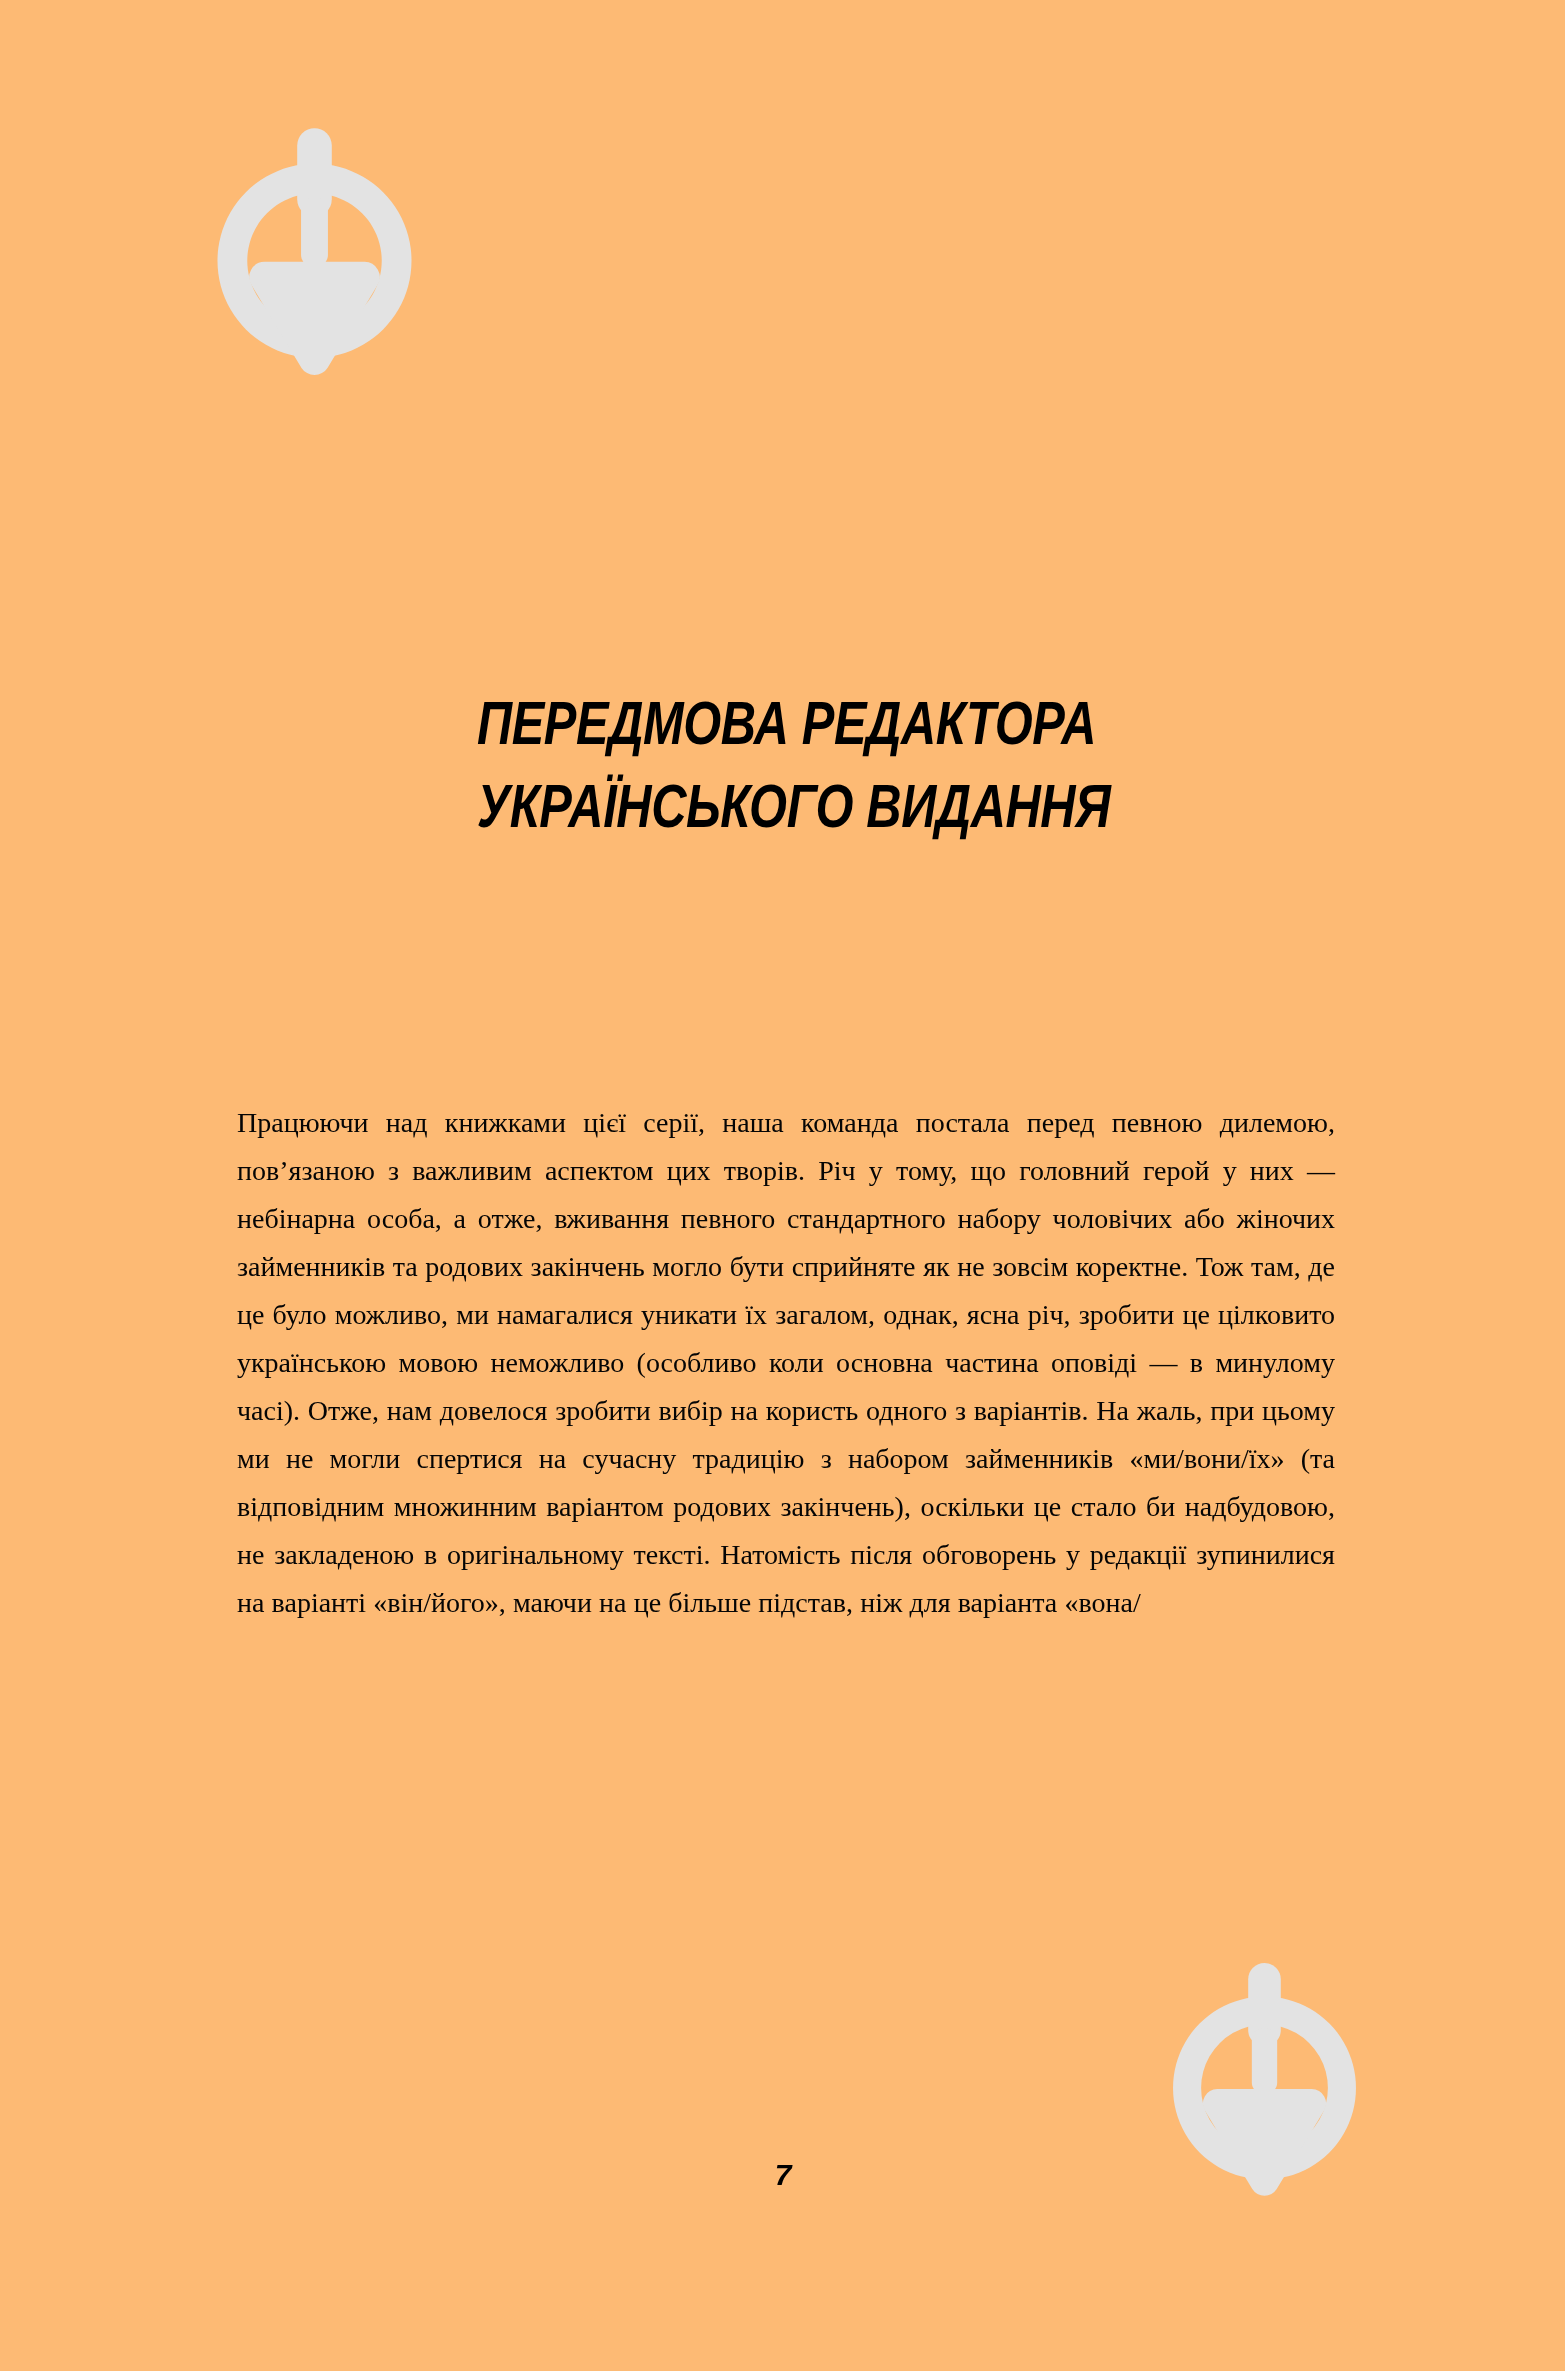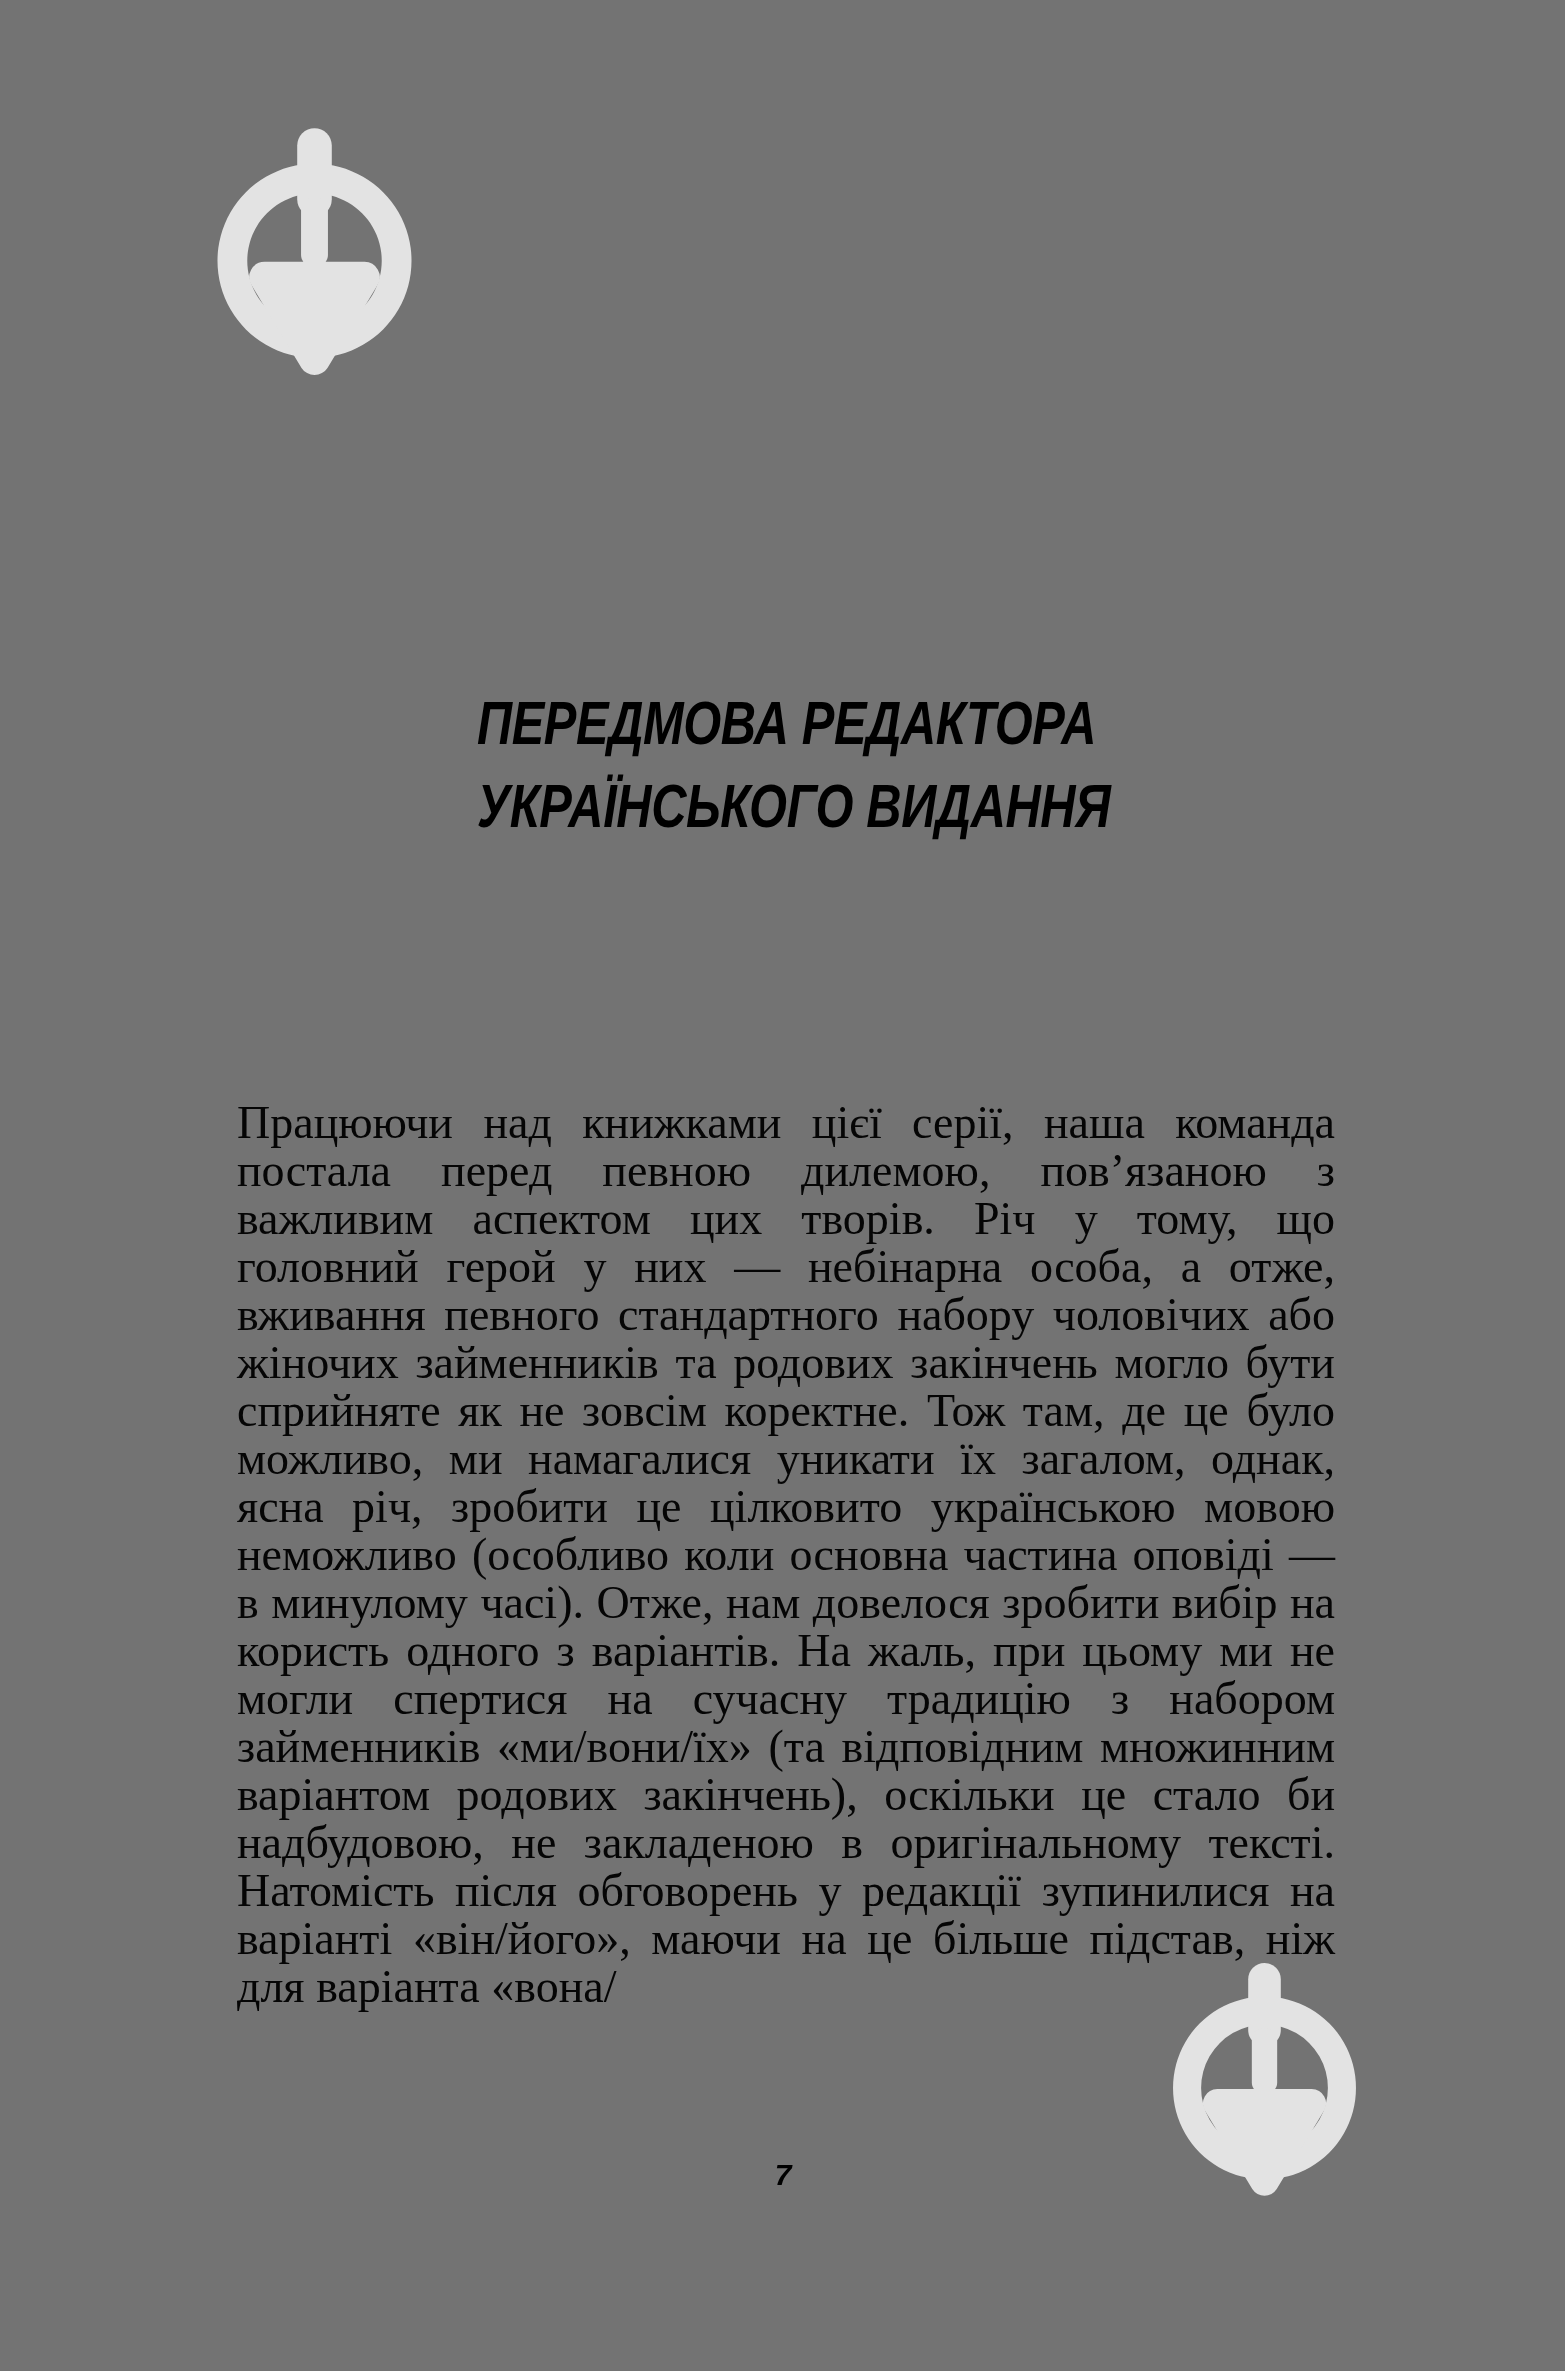--- a/index.html
+++ b/index.html
@@ -4,21 +4,21 @@
 <style>
   html, body {
     margin: 0;
     padding: 0;
     background: #ffffff;
   }
   .page {
     position: relative;
     width: 1566px;
     height: 2372px;
-    background: #737373;
+    background: #fdba74;
     overflow: hidden;
     font-family: "Liberation Serif", "DejaVu Serif", serif;
   }
 
   
   .watermark {
     position: absolute;
     pointer-events: none;
   }
   .watermark svg { display: block; width: 100%; height: 100%; }
@@ -57,21 +57,21 @@
     transform-origin: left center;
   }
 
   
   .body-copy {
     position: absolute;
     left: 237px;
     top: 1099px;
     width: 1098px;
     color: #050505;
-    font-size: 46px;
+    font-size: 28px;
     line-height: 48px;
     text-align: justify;
     text-justify: inter-word;
     hyphens: manual;
     word-spacing: 0.2px;
   }
   .body-copy p { margin: 0; }
 
   
   #page-number {

